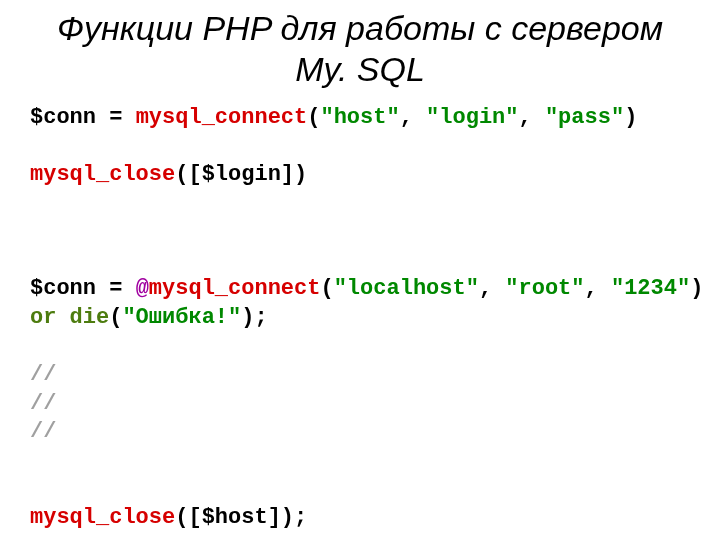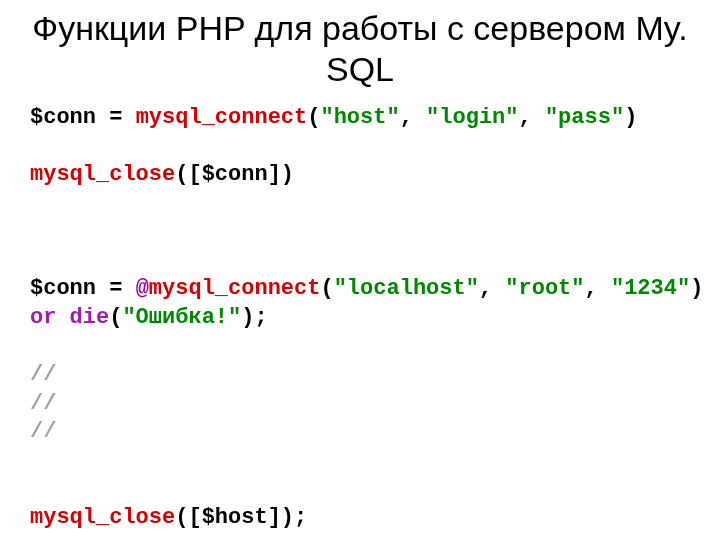--- a/index.html
+++ b/index.html
@@ -17,44 +17,45 @@
     box-sizing: border-box;
     padding: 8px 30px 20px 30px;
   }
   .title {
     font-size: 34px;
     text-align: center;
     color: #000;
     line-height: 1.2;
     margin: 0 0 14px 0;
     font-weight: normal;
+    font-style: italic;
   }
   .code {
     font-family: "Courier New", Courier, monospace;
     font-size: 22px;
     font-weight: bold;
     line-height: 1.3;
     white-space: pre;
     color: #000;
   }
   .fn   { color: #d60000; }
   .str  { color: #008800; }
-  .kw   { color: #a21caf; }
+  .kw   { color: #4d7c0f; }
   .sup  { color: #a000a0; }
   .cmt  { color: #a0a0a0; }
 </style>
 </head>
 <body>
 
 <div class="slide">
   <h1 class="title">Функции PHP для работы с сервером My. SQL</h1>
 
   <div class="code"><span><span>$conn = </span><span class="fn">mysql_connect</span><span>(</span><span class="str">"host"</span><span>, </span><span class="str">"login"</span><span>, </span><span class="str">"pass"</span><span>)</span></span>
 
-<span><span class="fn">mysql_close</span><span>([$conn])</span></span>
+<span><span class="fn">mysql_close</span><span>([$login])</span></span>
 
 
 
 <span><span>$conn = </span><span class="sup">@</span><span class="fn">mysql_connect</span><span>(</span><span class="str">"localhost"</span><span>, </span><span class="str">"root"</span><span>, </span><span class="str">"1234"</span><span>)</span></span>
 <span><span class="kw">or</span><span> </span><span class="kw">die</span><span>(</span><span class="str">"Ошибка!"</span><span>);</span></span>
 
 <span class="cmt">//</span>
 <span class="cmt">//</span>
 <span class="cmt">//</span>
 

